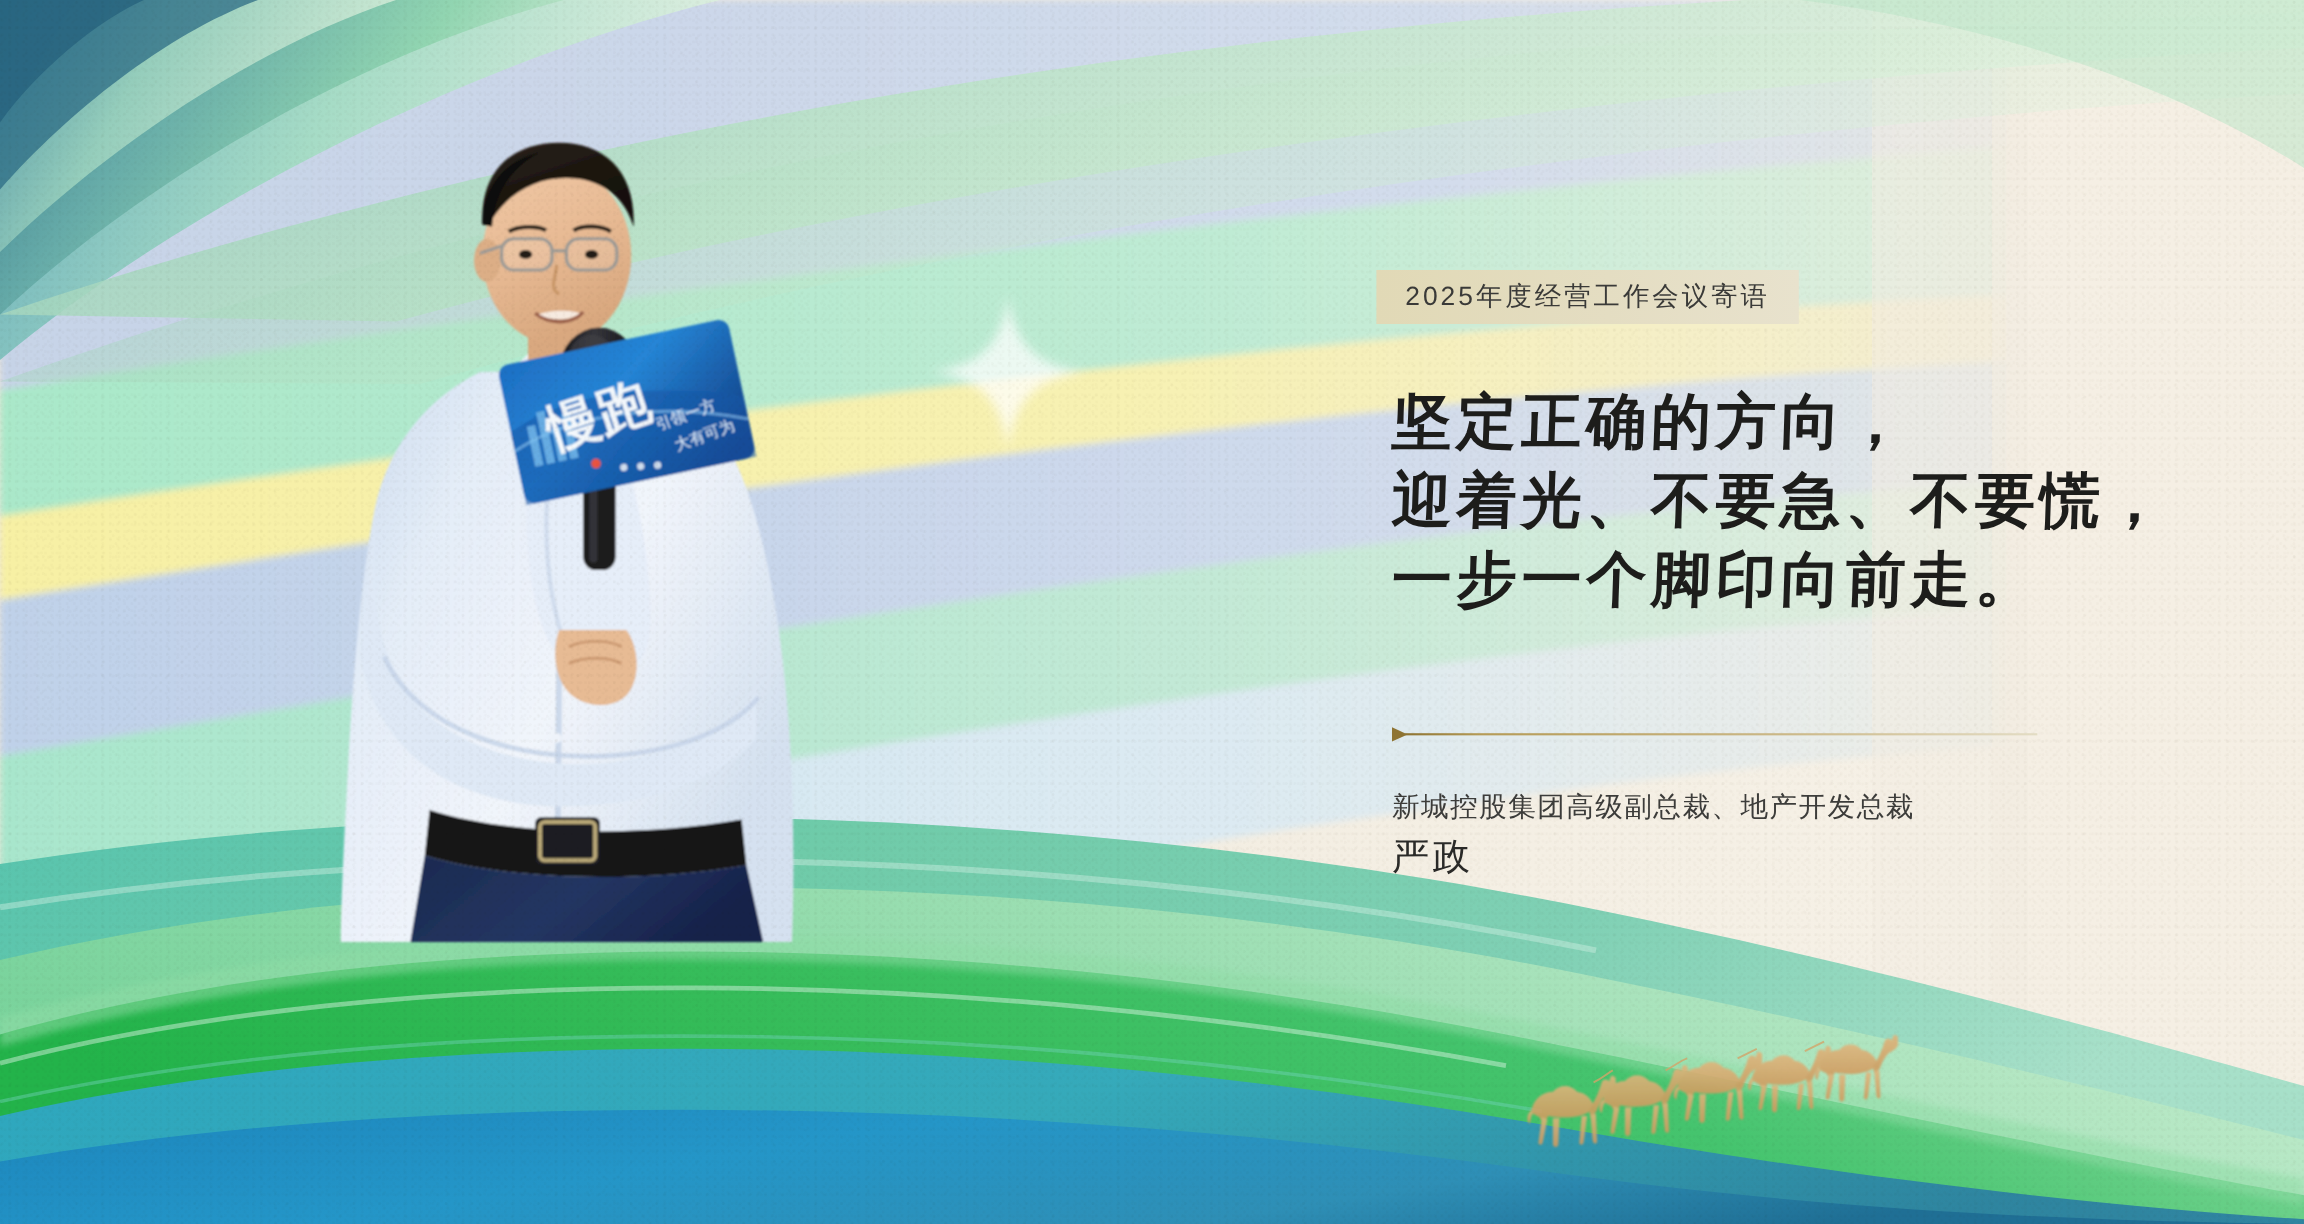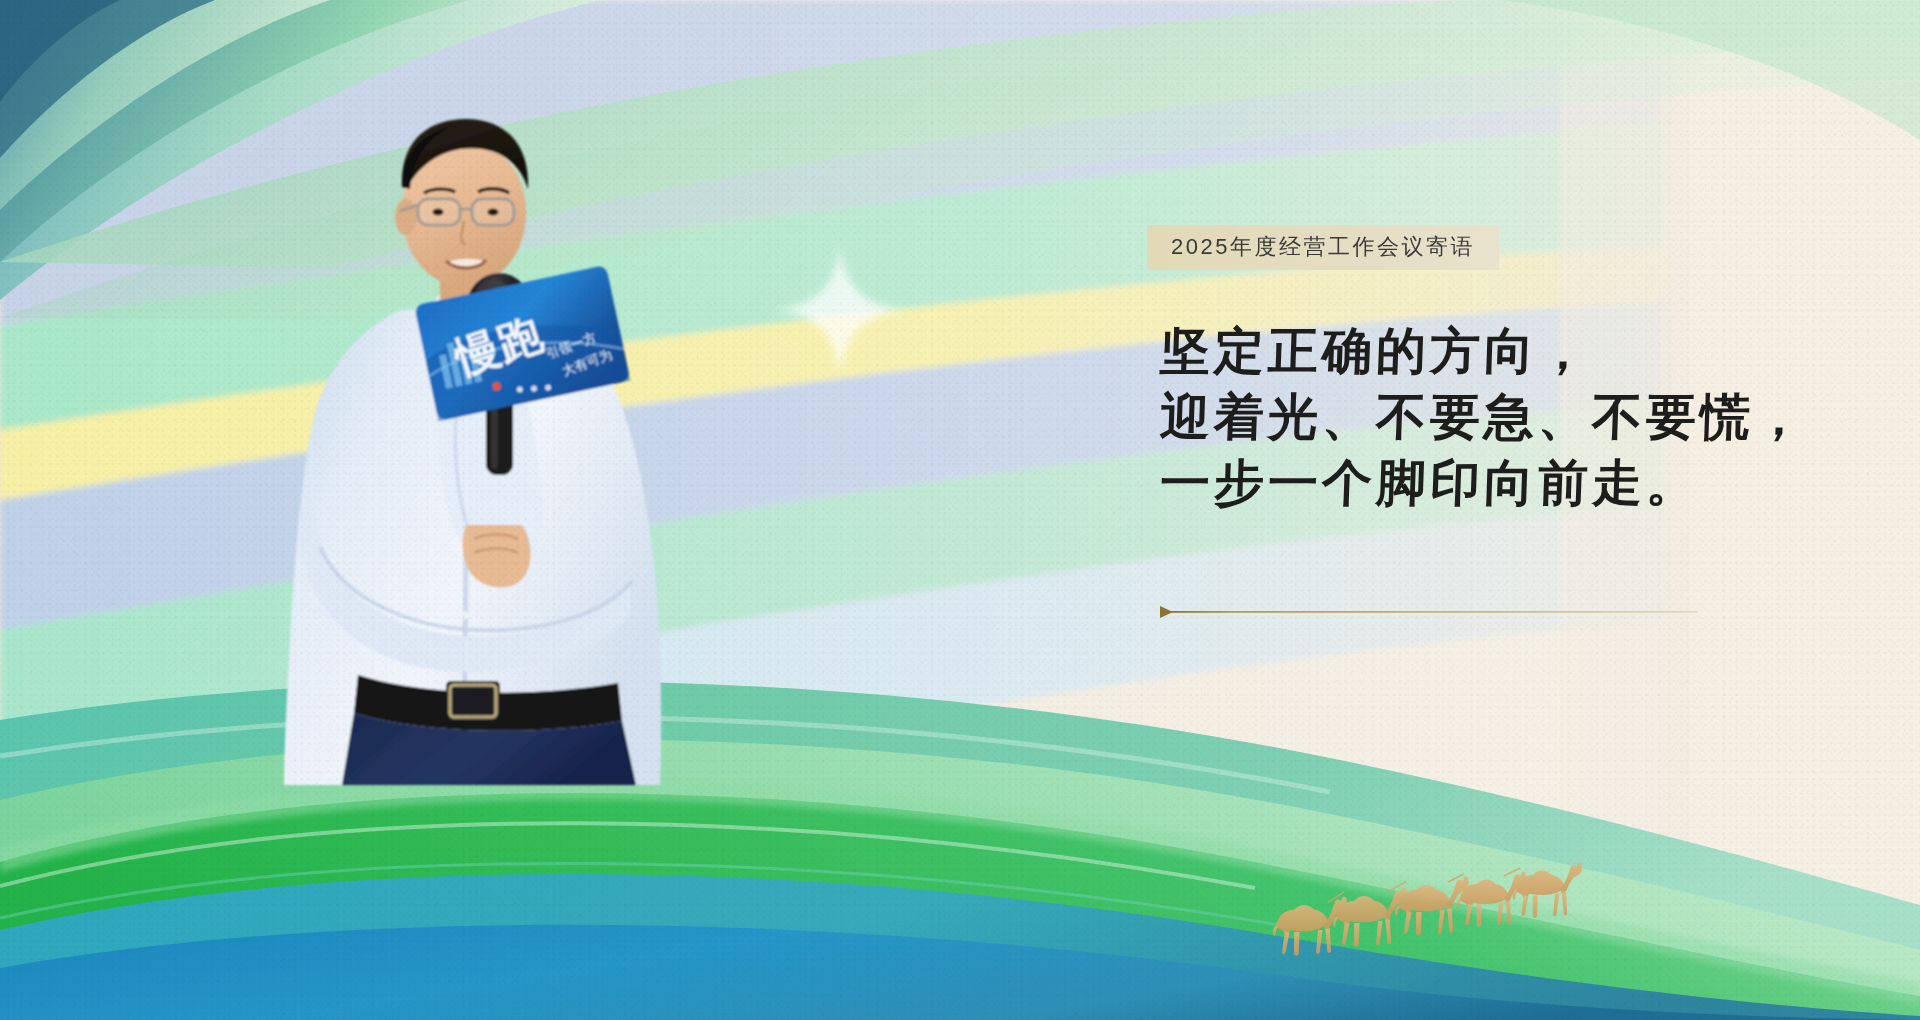--- a/index.html
+++ b/index.html
@@ -476,20 +476,24 @@
             <stop offset="12%" stop-color="#B59B57"></stop>
             <stop offset="60%" stop-color="#CBB888"></stop>
             <stop offset="100%" stop-color="#E3DCC4"></stop>
           </linearGradient>
         </defs>
         <path d="M0,1 L13,7 L0,13 Z" fill="#8E7433"></path>
         <rect x="11" y="6" width="527" height="1.8" fill="url(#gRule)"></rect>
       </svg>
     </div>
 
+    <div class="attrib">
+      <div class="attrib-role">新城控股集团高级副总裁、地产开发总裁</div>
+      <div class="attrib-name">严政</div>
+    </div>
   </div>
 
   <div class="camels">
     <svg viewBox="0 0 350 130" xmlns="http://www.w3.org/2000/svg">
       <defs>
         <linearGradient id="gCamel" x1="0" y1="0" x2="0" y2="1">
           <stop offset="0%" stop-color="#E0B47B"></stop>
           <stop offset="100%" stop-color="#D09A5E"></stop>
         </linearGradient>
         <filter id="camBlur" x="-20%" y="-20%" width="140%" height="140%">

